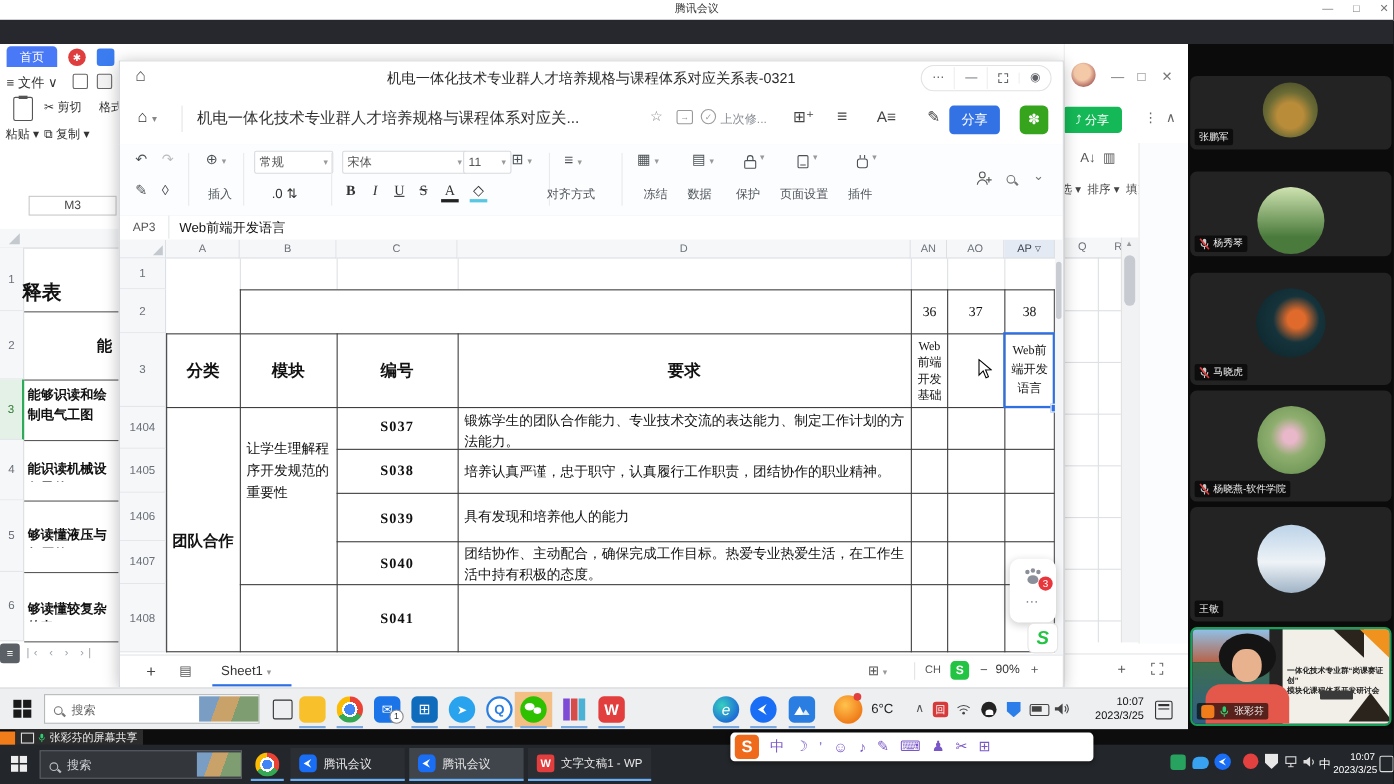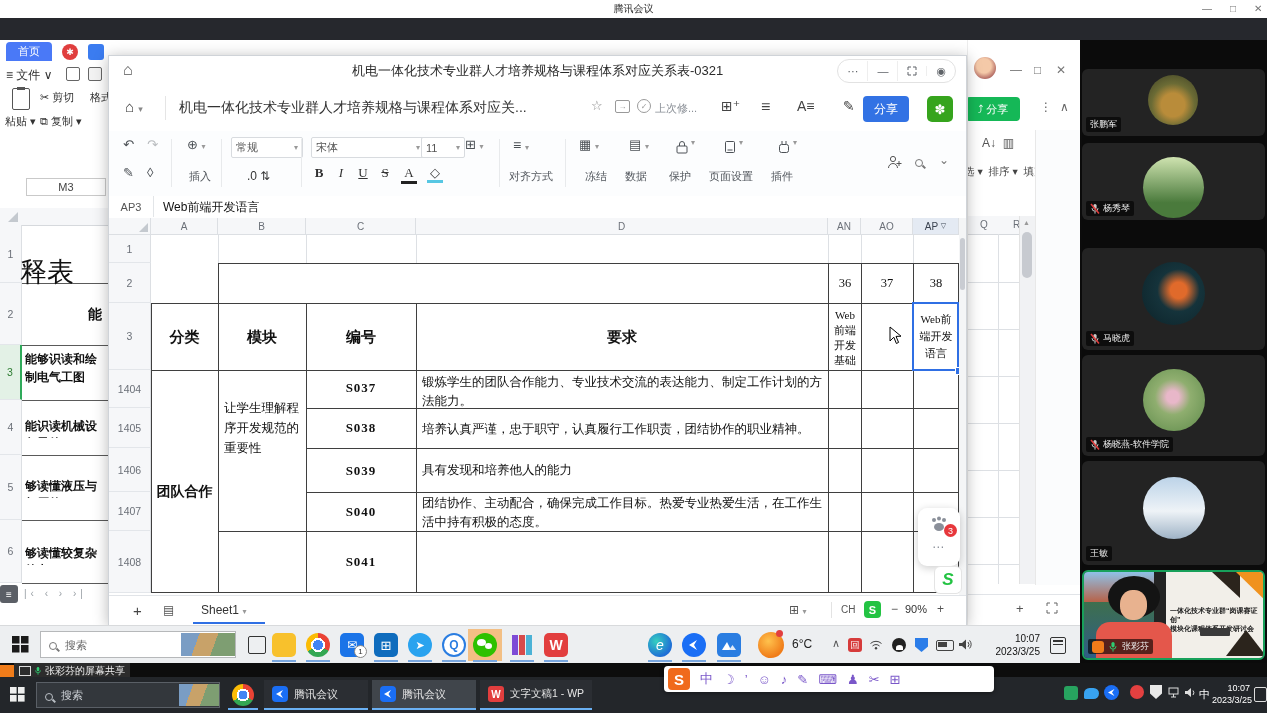--- a/index.html
+++ b/index.html
@@ -132,21 +132,21 @@
           <span>6</span>
         </div>
 
       <div class="bl-line" style="left:22px;top:243px;width:86px;height:1px;"></div>
       <div class="bl-line" style="left:22px;top:305px;width:86px;height:1px;"></div>
       <div class="bl-line" style="left:22px;top:360px;width:86px;height:1px;"></div>
       <div class="bl-line" style="left:22px;top:415px;width:86px;height:1px;"></div>
       <div class="bl-line" style="left:22px;top:480px;width:86px;height:1px;"></div>
       <div class="bl-line" style="left:22px;top:543px;width:86px;height:1px;"></div>
 
-      <div class="bl-cell ser" style="left:20px;top:214px;font-size:27px;font-weight:normal;width:86px;">释表</div>
+      <div class="bl-cell ser" style="left:20px;top:214px;font-size:18px;font-weight:bold;width:86px;">释表</div>
       <div class="bl-cell ser" style="left:88px;top:266px;font-size:14px;font-weight:bold;width:20px;">能</div>
       <div class="bl-cell ser" style="left:25px;top:310px;width:82px;height:40px;line-height:18px;font-weight:bold;">能够识读和绘制电气工图</div>
       <div class="bl-cell ser" style="left:25px;top:378px;width:82px;height:20px;font-weight:bold;">能识读机械设备零件</div>
       <div class="bl-cell ser" style="left:25px;top:438px;width:82px;height:20px;font-weight:bold;">够读懂液压与气压传</div>
       <div class="bl-cell ser" style="left:25px;top:505px;width:82px;height:20px;font-weight:bold;">够读懂较复杂的电</div>
 
       <div class="a ctr" style="left:0px;top:545px;width:18px;height:18px;background:#5b5f66;border-radius:3px;color:#fff;font-size:10px;">≡</div>
       <div class="a" style="left:24px;top:548px;color:#9aa0a6;font-size:10px;letter-spacing:4px;">|‹ ‹ › ›|</div>
     </div>
 
@@ -258,21 +258,21 @@
           </div>
         <span class="rgi" style="left:356px;top:6px;">⊞ <span style="font-size:8px;color:#999;">▾</span></span>
         <span class="fmt ser" style="left:202px;font-weight:bold;">B</span>
         <span class="fmt ser" style="left:224px;font-style:italic;">I</span>
         <span class="fmt ser" style="left:246px;text-decoration:underline;">U</span>
         <span class="fmt ser" style="left:268px;text-decoration:line-through;">S</span>
         <span class="fmt ser" style="left:292px;border-bottom:3px solid #222;">A</span>
         <span class="fmt" style="left:318px;border-bottom:3px solid #57c7e3;">◇</span>
         <div class="vsep" style="left:390px;"></div>
         <span class="rgi" style="left:404px;top:6px;font-size:14px;">≡ <span style="font-size:8px;color:#999;">▾</span></span>
-        <span class="rlb" style="left:400px;top:38px;text-align:right;">对齐方式</span>
+        <span class="rlb" style="left:388px;top:38px;text-align:right;">对齐方式</span>
         <div class="vsep" style="left:456px;"></div>
         <span class="rgi" style="left:470px;top:6px;">▦ <span style="font-size:8px;color:#999;">▾</span></span>
         <span class="rlb" style="left:476px;top:38px;">冻结</span>
         <span class="rgi" style="left:520px;top:6px;">▤ <span style="font-size:8px;color:#999;">▾</span></span>
         <span class="rlb" style="left:516px;top:38px;">数据</span>
         <span class="a" style="left:566px;top:9px;">
             <svg width="14" height="14">
               <rect x="2" y="6" width="10" height="7" rx="1" fill="none" stroke="#4c5156"></rect>
               <path d="M4.5 6 V4 a2.5 2.5 0 0 1 5 0 V6" fill="none" stroke="#4c5156"></path>
             </svg>
@@ -549,21 +549,21 @@
   </div>
 
   <div class="a" id="vpanel">
 
     <div class="vtile" style="top:29px;height:67px;">
       <div class="avatar" style="left:66px;top:6px;width:50px;height:50px;background:radial-gradient(circle at 50% 60%,#b98c3a 0 30%,#6b6b35 55%,#3c3f25 100%);"></div>
       <div class="nlabel">
           <span>张鹏军</span>
         </div>
     </div>
-    <div class="vtile" style="top:103px;height:77px;">
+    <div class="vtile" style="top:116px;height:77px;">
       <div class="avatar" style="left:61px;top:14px;width:61px;height:61px;background:linear-gradient(to bottom,#cfe3b0,#4a7a3c 75%);"></div>
       <div class="nlabel">
           <svg class="micg" viewBox="0 0 10 12">
             <rect x="3.4" y="1" width="3.2" height="5.4" rx="1.6" fill="#c9c9c9"></rect>
             <path d="M2 5.2 a3 3 0 0 0 6 0" stroke="#c9c9c9" fill="none"></path>
             <line x1="5" y1="8.6" x2="5" y2="10.6" stroke="#c9c9c9"></line>
             <line x1="1" y1="1" x2="9" y2="10.6" stroke="#e23b3b" stroke-width="1.5"></line>
           </svg>
           <span>杨秀琴</span>
         </div>

